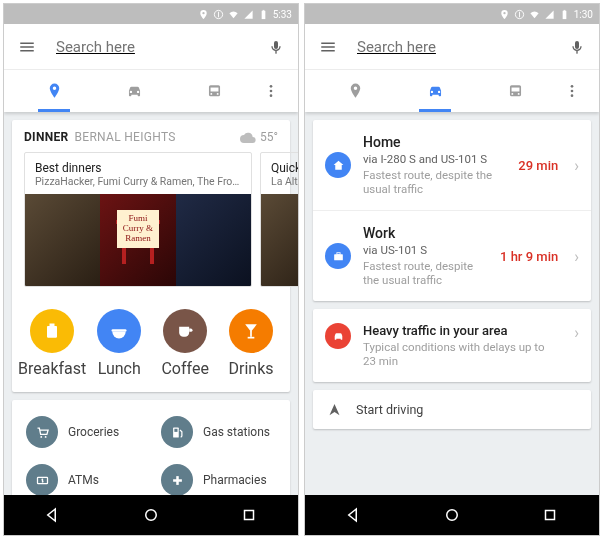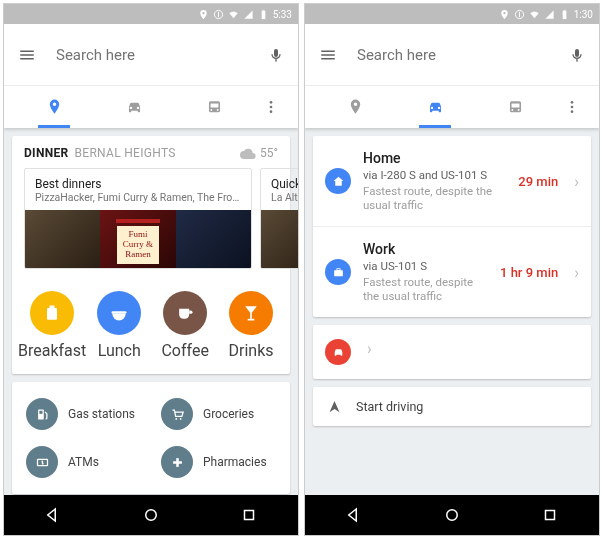--- a/index.html
+++ b/index.html
@@ -29,26 +29,27 @@
     justify-content: flex-end;
     align-items: center;
     padding: 0 6px;
     gap: 4px;
     font-size: 10px;
     color: #fff;
   }
   .status-bar svg { width: 11px; height: 11px; }
   .search-bar {
     background: #fff;
-    height: 62px;
+    height: 46px;
     display: flex;
     align-items: center;
     padding: 0 14px;
     gap: 20px;
     border-bottom: 1px solid #eee;
+    text-decoration: underline;
   }
   .hamburger { width: 18px; height: 18px; }
   .search-placeholder { flex: 1; color: #747474; font-size: 15px; }
   .mic { width: 16px; height: 20px; }
   .tab-row {
     background: #fff;
     height: 42px;
     display: flex;
     align-items: center;
     padding: 0 10px;
@@ -79,21 +80,21 @@
   .weather { margin-left: auto; display: flex; align-items: center; gap: 4px; color: #9e9e9e; justify-content: flex-end; }
   .carousel { display: flex; gap: 8px; padding: 4px 12px 10px; }
   .dinner-card {
     border: 1px solid #e0e0e0; border-radius: 2px; overflow: hidden;
     width: 228px; flex-shrink: 0;
   }
   .dinner-card.small { width: 60px; }
   .dinner-head { padding: 8px 10px 6px; }
   .dinner-title { font-size: 12px; color: #212121; }
   .dinner-sub { font-size: 10.5px; color: #757575; white-space: nowrap; overflow: hidden; text-overflow: ellipsis; }
-  .dinner-imgs { display: flex; gap: 0; height: 58px; }
+  .dinner-imgs { display: flex; gap: 0; height: 92px; }
   .dinner-img { flex: 1; background: #333; position: relative; }
   .dinner-img.i1 { background: linear-gradient(135deg,#5a4a36,#2a1f14); }
   .dinner-img.i2 { background: linear-gradient(135deg,#6b1313,#2b0606); display: flex; align-items: center; justify-content: center; }
   .dinner-img.i2 .torii { width: 44px; height: 40px; border-top: 4px solid #b52020; position: relative; }
   .dinner-img.i2 .torii::before, .dinner-img.i2 .torii::after {
     content:""; position:absolute; top:4px; width:4px; height:36px; background:#b52020;
   }
   .dinner-img.i2 .torii::before { left:6px; }
   .dinner-img.i2 .torii::after { right:6px; }
   .dinner-img.i2 .plaque {
@@ -312,36 +313,36 @@
           <span class="cat-label">Drinks</span>
         </div>
       </div>
     </div>
 
     <div class="card">
       <div class="svc-grid">
         <div class="svc">
           <div class="svc-circle">
               <svg viewBox="0 0 24 24" fill="#fff">
+                <path d="M4 5h3l2 10h10l2-7H8" stroke="#fff" stroke-width="2" fill="none"></path>
+                <circle cx="10" cy="19" r="1.5"></circle>
+                <circle cx="17" cy="19" r="1.5"></circle>
+              </svg>
+            </div>
+          <span class="svc-label">Groceries</span>
+        </div>
+        <div class="svc">
+          <div class="svc-circle">
+              <svg viewBox="0 0 24 24" fill="#fff">
                 <rect x="5" y="4" width="9" height="16" rx="1"></rect>
                 <rect x="7" y="6" width="5" height="5" fill="#607d8b"></rect>
                 <path d="M16 8l3 3v6a2 2 0 0 1-2 2" stroke="#fff" stroke-width="2" fill="none"></path>
               </svg>
             </div>
           <span class="svc-label">Gas stations</span>
-        </div>
-        <div class="svc">
-          <div class="svc-circle">
-              <svg viewBox="0 0 24 24" fill="#fff">
-                <path d="M4 5h3l2 10h10l2-7H8" stroke="#fff" stroke-width="2" fill="none"></path>
-                <circle cx="10" cy="19" r="1.5"></circle>
-                <circle cx="17" cy="19" r="1.5"></circle>
-              </svg>
-            </div>
-          <span class="svc-label">Groceries</span>
         </div>
         <div class="svc">
           <div class="svc-circle">
               <svg viewBox="0 0 24 24" fill="none" stroke="#fff" stroke-width="2">
                 <rect x="4" y="7" width="16" height="10" rx="1"></rect>
                 <path d="M12 9v6M12 9a2 2 0 0 0 0 3 2 2 0 0 1 0 3"></path>
               </svg>
             </div>
           <span class="svc-label">ATMs</span>
         </div>
@@ -471,20 +472,24 @@
       </div>
     </div>
 
     <div class="card">
       <div class="traffic">
         <div class="dest-icon di-red">
             <svg viewBox="0 0 24 24" fill="#fff">
               <path d="M5 11l1.5-4A2 2 0 0 1 8.4 6h7.2a2 2 0 0 1 1.9 1l1.5 4v6a1 1 0 0 1-1 1h-1a1 1 0 0 1-1-1v-1H8v1a1 1 0 0 1-1 1H6a1 1 0 0 1-1-1z"></path>
             </svg>
           </div>
+        <div class="traffic-body">
+          <div class="traffic-title">Heavy traffic in your area</div>
+          <div class="traffic-sub">Typical conditions with delays up to 23 min</div>
+        </div>
         <span class="chev">›</span>
       </div>
     </div>
 
     <div class="card">
       <div class="start-row">
         <svg viewBox="0 0 24 24" fill="#616161">
             <path d="M12 3l8 18-8-5-8 5z"></path>
           </svg>
         <span class="start-label">Start driving</span>

